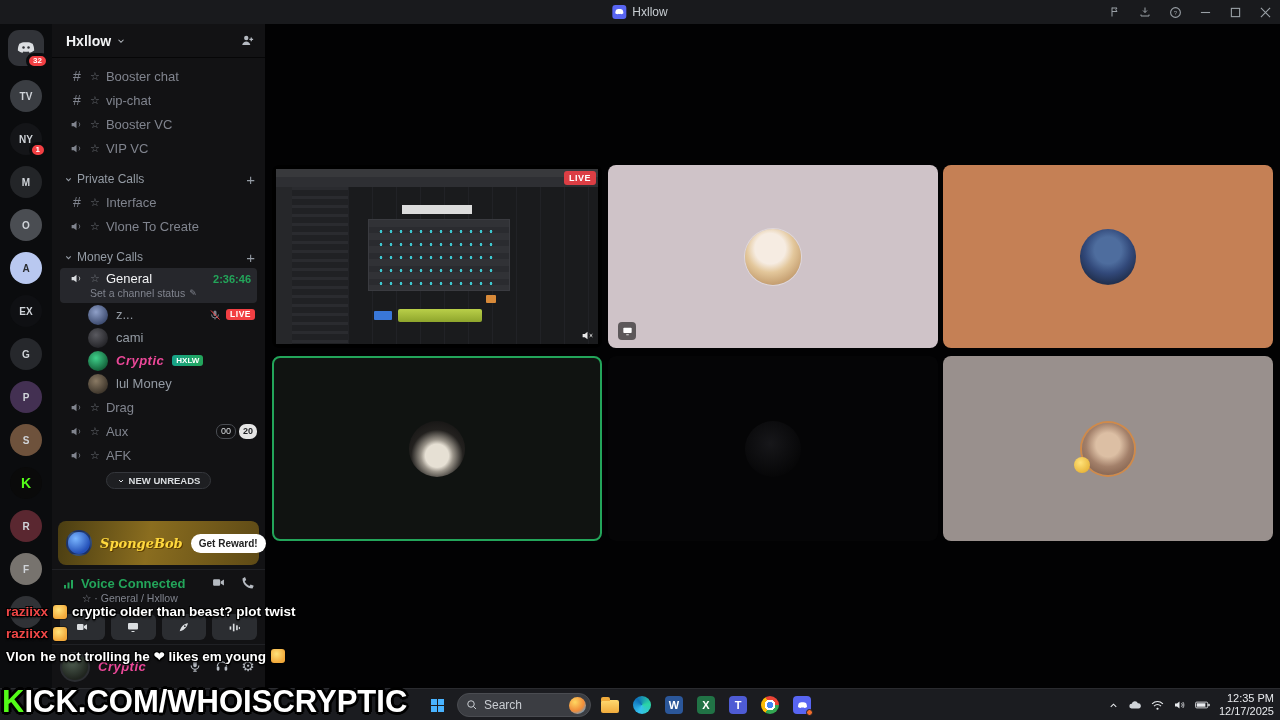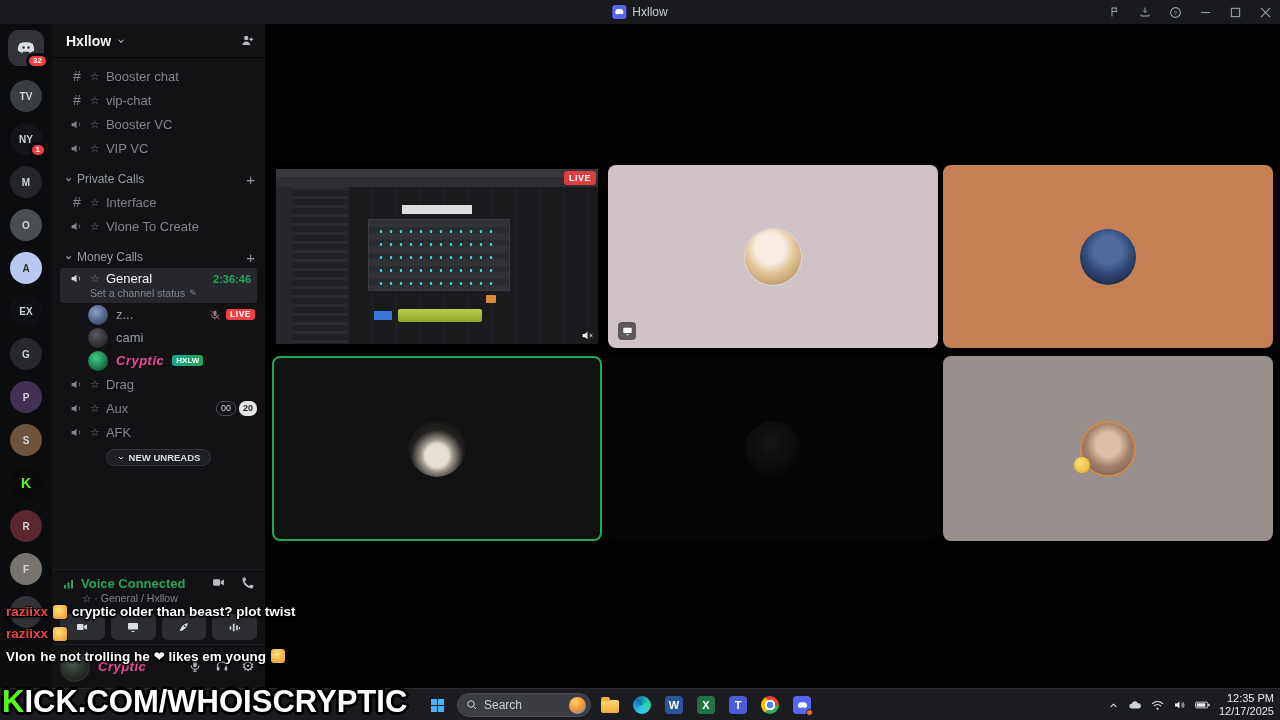--- a/index.html
+++ b/index.html
@@ -331,20 +331,24 @@
     </div>
     <div class="vp-row">
       <span class="vp-av" style="background:radial-gradient(circle at 40% 35%,#5a5a60,#242428 75%);"></span>
       <span>cami</span>
     </div>
     <div class="vp-row">
       <span class="vp-av" style="background:radial-gradient(circle at 40% 35%,#3fd08a,#135f38 75%);"></span>
       <span class="fancy">Cryptic</span>
       <span class="hxlw-badge">HXLW</span>
     </div>
+    <div class="vp-row">
+      <span class="vp-av" style="background:radial-gradient(circle at 40% 35%,#8a7a64,#3c342a 75%);"></span>
+      <span>lul Money</span>
+    </div>
 
     <div class="ch-row">
       <span class="ch-ic">
           <svg width="13" height="13" viewBox="0 0 24 24">
             <path d="M3 9v6h4l5 4V5L7 9H3z" fill="currentColor"></path>
             <path d="M16.5 8.5c1.8 1.6 1.8 5.4 0 7" stroke="currentColor" stroke-width="1.6" fill="none"></path>
           </svg>
         </span>
       <span class="ch-star">☆</span>
       <span class="ch-name">Drag</span>
@@ -376,20 +380,25 @@
 
     <div class="unreads-pill">
       <svg width="8" height="8" viewBox="0 0 24 24">
           <path d="M6 9l6 6 6-6" stroke="#dbdee1" stroke-width="3" fill="none"></path>
         </svg>
       <span>NEW UNREADS</span>
     </div>
 
   </div>
 
+  <div class="promo-banner">
+    <span class="promo-logo"></span>
+    <span class="promo-title">SpongeBob</span>
+    <span class="promo-btn">Get Reward!</span>
+  </div>
 
   <div class="voice-panel">
     <div class="vc-row1">
       <span>
         <svg width="13" height="12" viewBox="0 0 24 24">
             <rect x="3" y="14" width="4" height="7" fill="#23a55a"></rect>
             <rect x="10" y="9" width="4" height="12" fill="#23a55a"></rect>
             <rect x="17" y="4" width="4" height="17" fill="#23a55a"></rect>
           </svg>
       </span>

